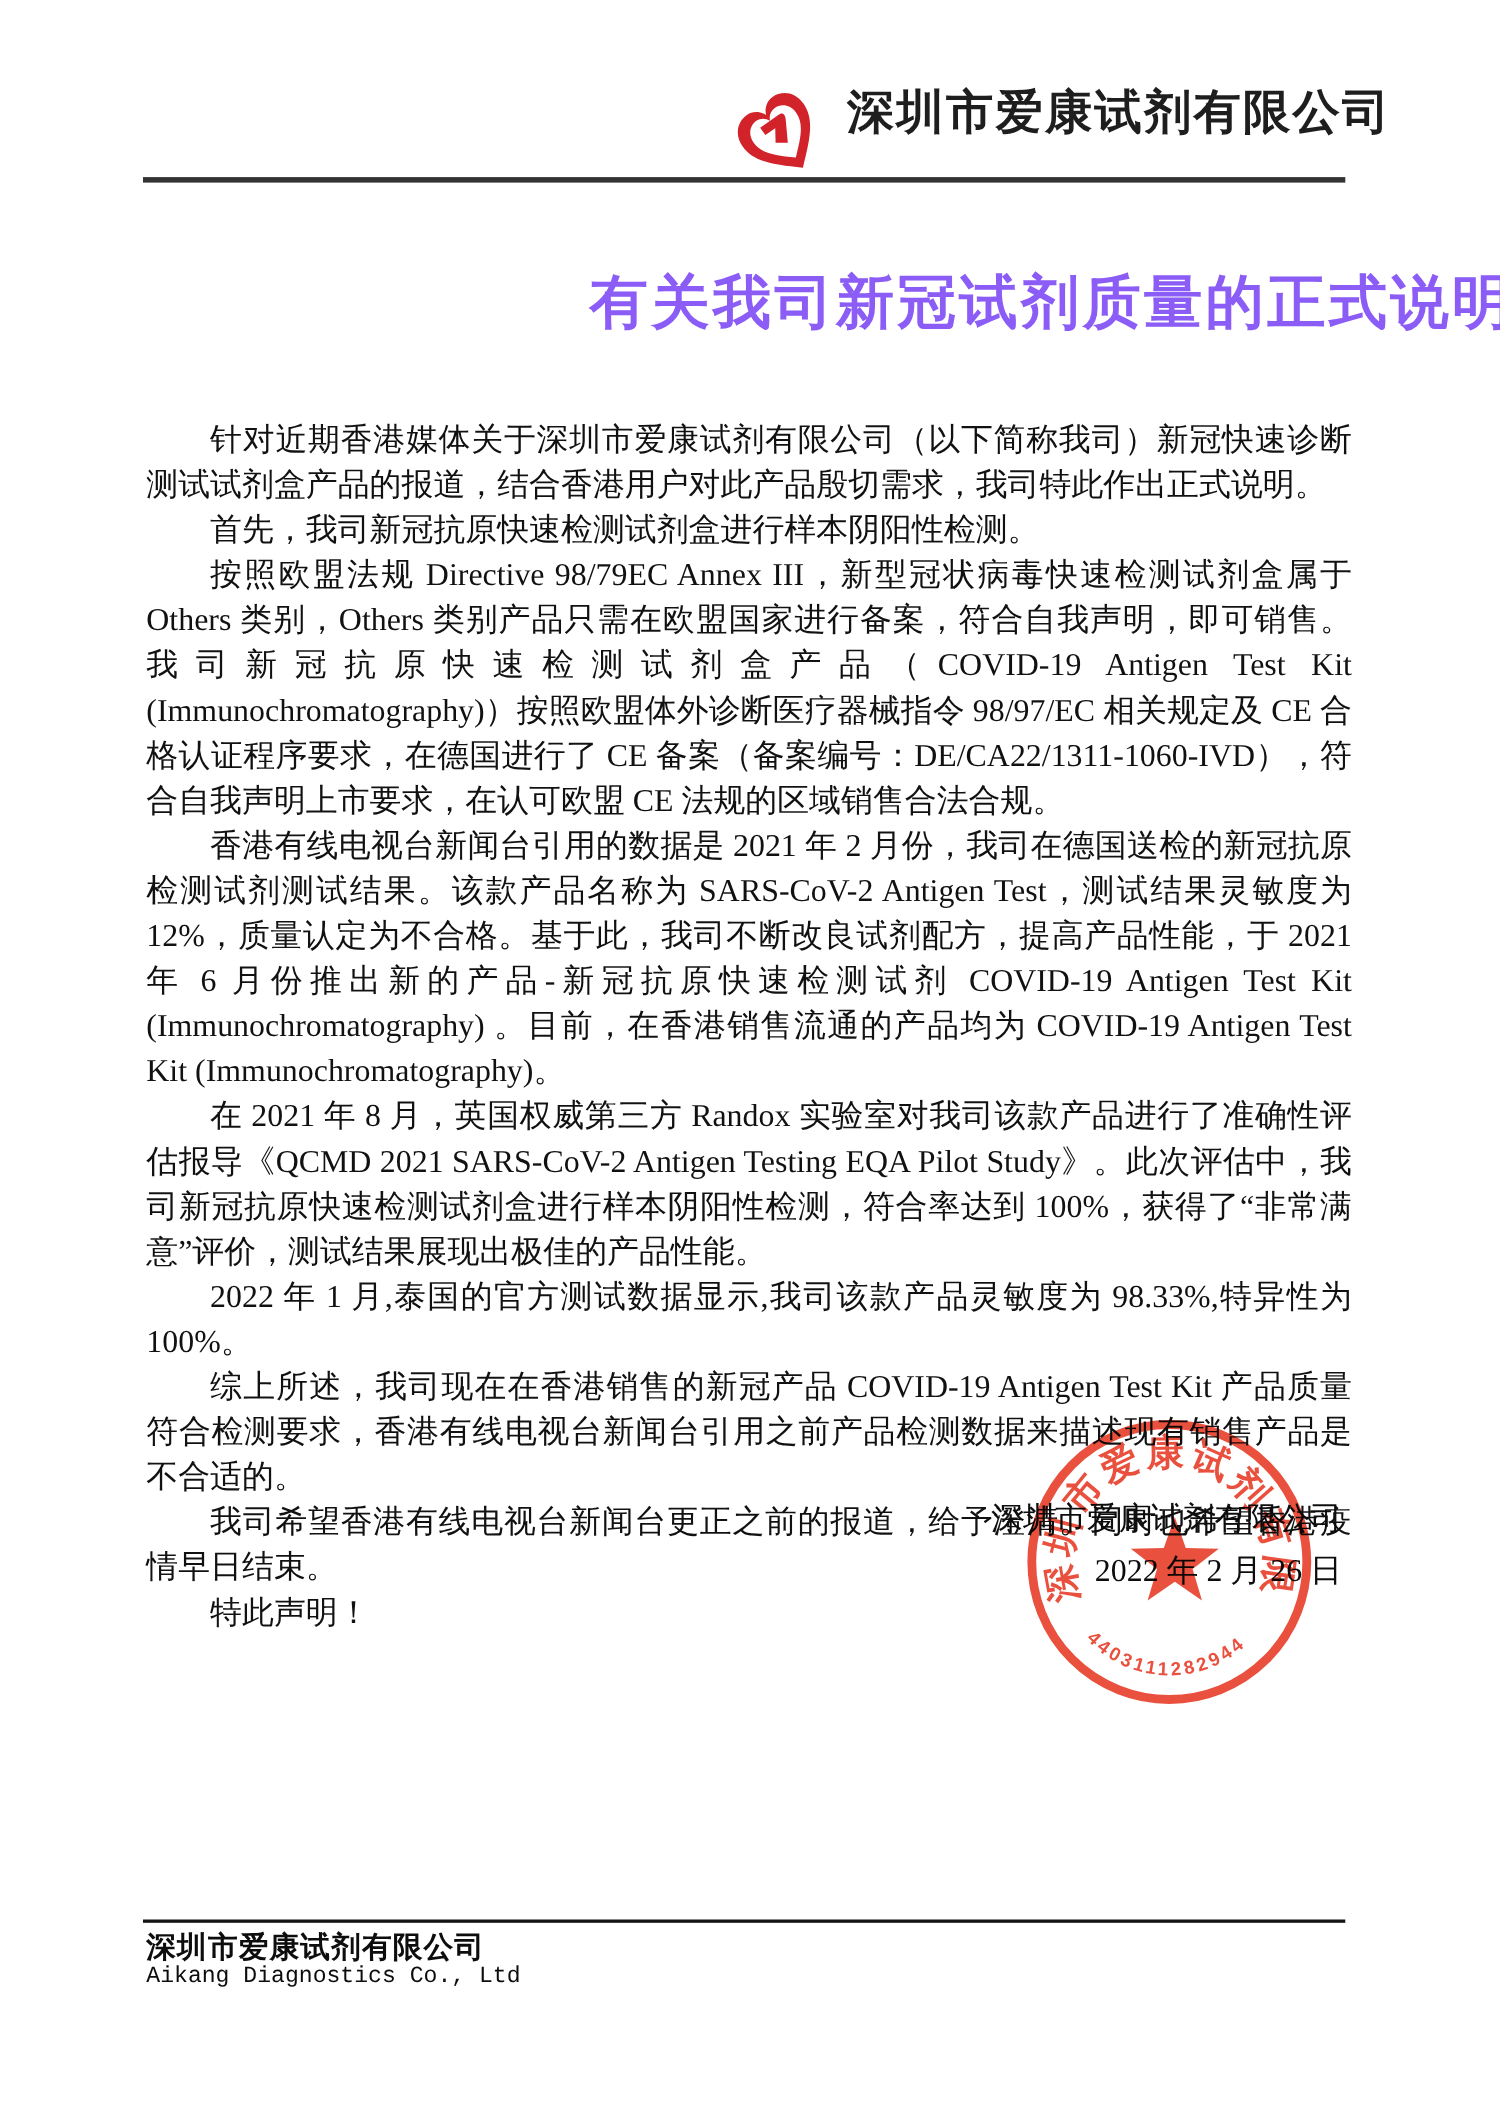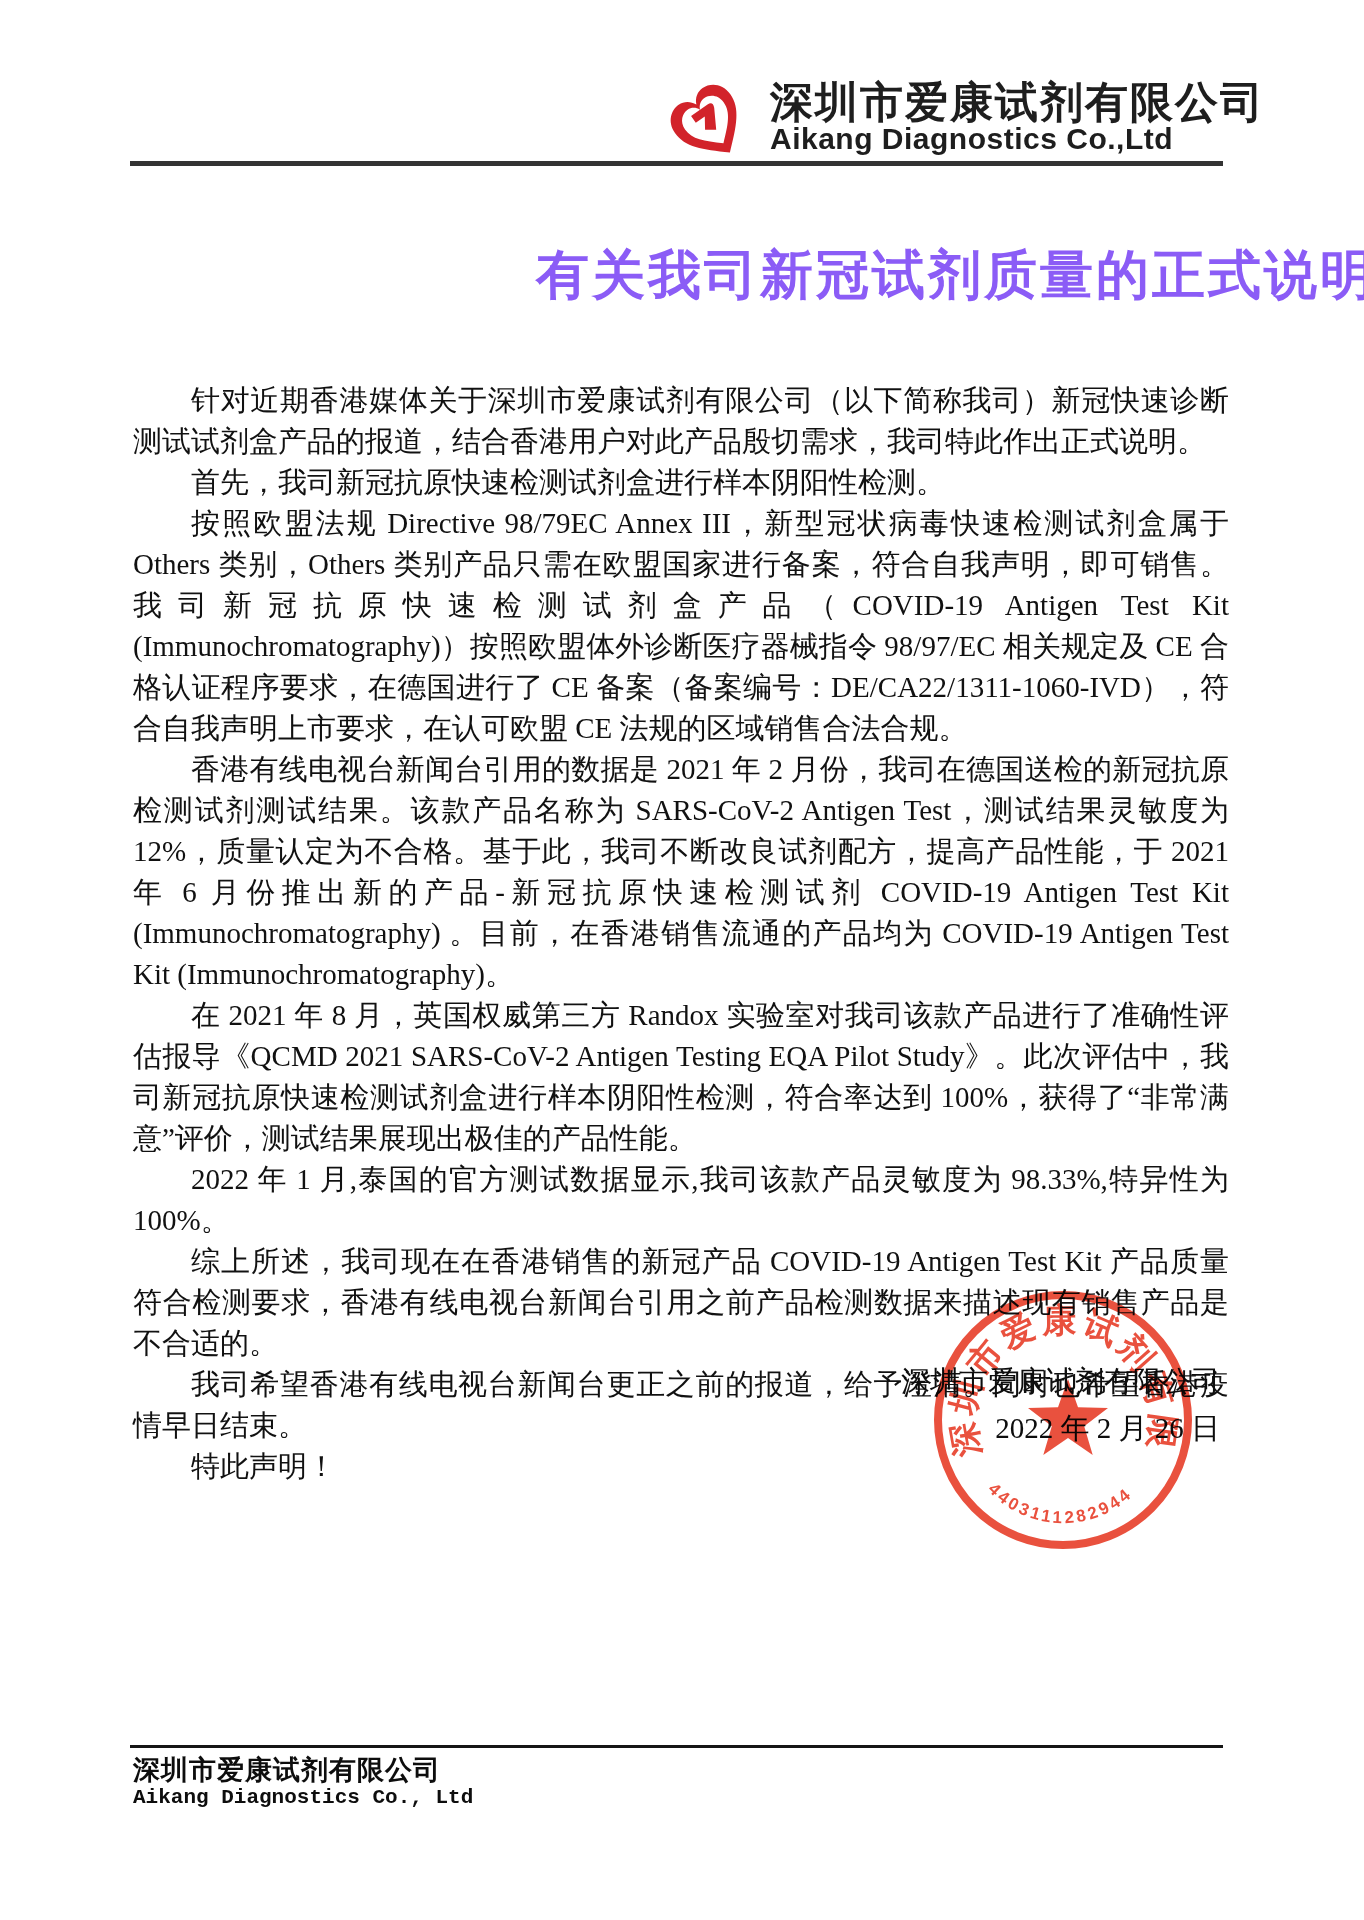--- a/index.html
+++ b/index.html
@@ -74,39 +74,38 @@
     width: 1093px; height: 3px; background: #151515;
   }
   .footer-cn {
     position: absolute; left: 133px; top: 1752px;
     font-size: 27px; font-weight: bold; color: #0d0d0d;
     letter-spacing: 1px;
   }
   .footer-en {
     position: absolute; left: 133px; top: 1786px;
     font-family: "Liberation Mono", "DejaVu Sans Mono", monospace;
-    font-weight: bold; font-size: 21px; color: #0d0d0d;
+    font-weight: normal; font-size: 21px; color: #0d0d0d;
   }
 </style>
 </head>
 <body>
 
 <div class="page">
 
   <div class="logo-block">
     <svg class="logo-heart" viewBox="0 0 100 92" aria-hidden="true">
       <g transform="rotate(-35 50 46)">
         <path fill="#d2232a" d="M50,84 C27,64 13,51 13,32 C13,17 24,9 34,9 C41,9 47,13 50,20 C53,13 59,9 66,9 C76,9 87,17 87,32 C87,51 73,64 50,84 Z"></path>
         <path fill="#ffffff" transform="translate(15,12.9) scale(0.70)" d="M50,84 C27,64 13,51 13,32 C13,17 24,9 34,9 C41,9 47,13 50,20 C53,13 59,9 66,9 C76,9 87,17 87,32 C87,51 73,64 50,84 Z"></path>
         <path fill="#d2232a" d="M38,27 L60,27 Q67,27 64,34 L52,55 L42,48 L50,36 L38,36 Z"></path>
       </g>
     </svg>
     <div class="logo-text">
       <span class="logo-cn">深圳市爱康试剂有限公司</span>
-      <span class="logo-en">Aikang Diagnostics Co.,Ltd</span>
     </div>
   </div>
   <div class="header-rule"></div>
 
   <div class="doc-title">有关我司新冠试剂质量的正式说明</div>
 
   <div class="doc-body">
 
   <p>针对近期香港媒体关于深圳市爱康试剂有限公司（以下简称我司）新冠快速诊断测试试剂盒产品的报道，结合香港用户对此产品殷切需求，我司特此作出正式说明。</p>
       <p>首先，我司新冠抗原快速检测试剂盒进行样本阴阳性检测。</p>

